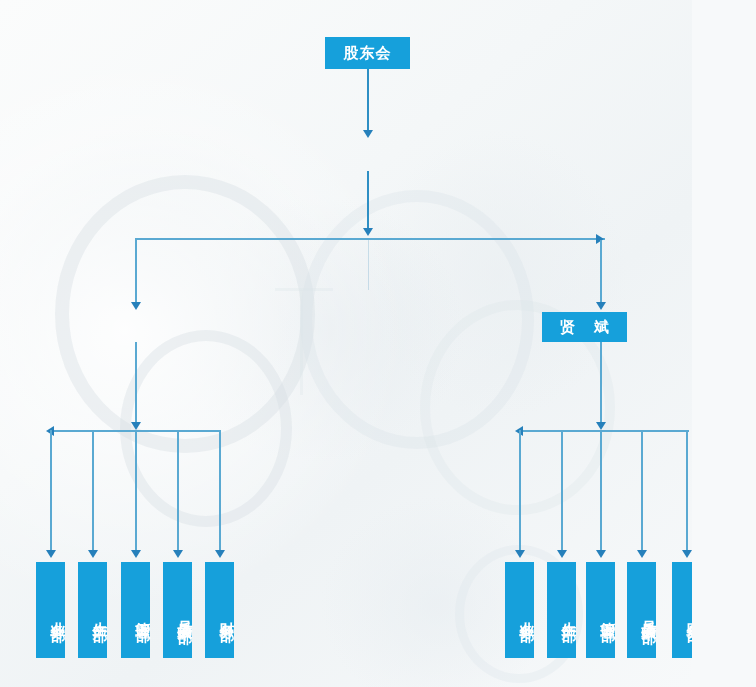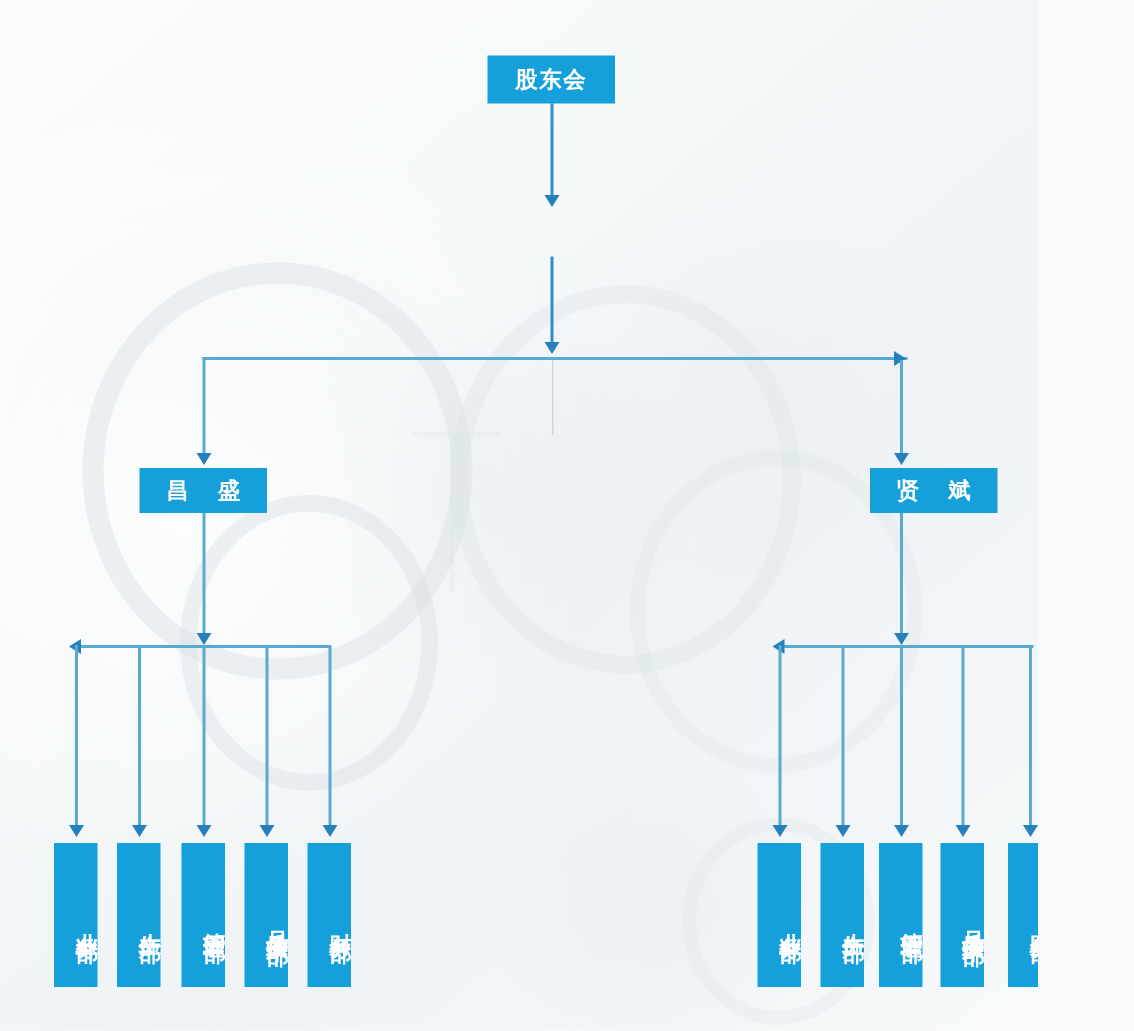--- a/index.html
+++ b/index.html
@@ -139,25 +139,22 @@
 
   <div class="ln-h ln-thin" style="left:135px; top:238px; width:470px;"></div>
   <div class="arrow-r" style="left:596px; top:234px;"></div>
 
   <div class="ln-v ln-thin" style="left:135px; top:238px; height:66px;"></div>
   <div class="arrow-d" style="left:131px; top:302px;"></div>
 
   <div class="ln-v ln-thin" style="left:600px; top:240px; height:64px;"></div>
   <div class="arrow-d" style="left:596px; top:302px;"></div>
 
-  <div class="node node-h node-spaced" style="left:93px; top:312px; width:85px; height:30px;">
-    <span>昌 盛</span>
-  </div>
-
-  <div class="node node-h node-spaced" style="left:580px; top:312px; width:85px; height:30px;">
+
+  <div class="node node-h node-spaced" style="left:542px; top:312px; width:85px; height:30px;">
     <span>贤 斌</span>
   </div>
 
   <div class="ln-v ln-thin" style="left:135px; top:342px; height:82px;"></div>
   <div class="arrow-d" style="left:131px; top:422px;"></div>
 
   <div class="ln-h ln-thin" style="left:50px; top:430px; width:170px;"></div>
   <div class="arrow-l" style="left:46px; top:426px;"></div>
 
   <div class="ln-v ln-thin" style="left:50px;  top:430px; height:122px;"></div>

